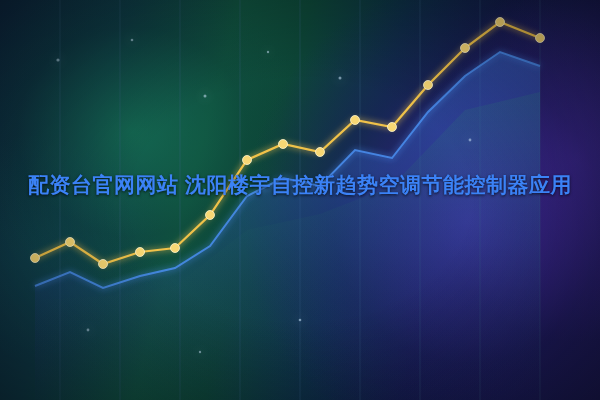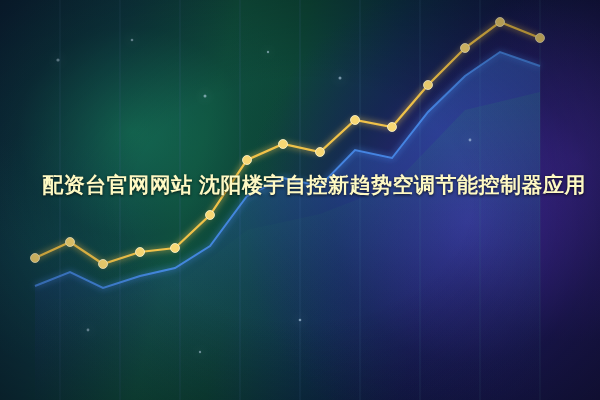--- a/index.html
+++ b/index.html
@@ -56,22 +56,22 @@
     position: absolute;
     inset: 0;
     width: 600px;
     height: 400px;
   }
   .overlay-title {
     position: absolute;
     left: 0;
     right: 0;
     top: 168px;
-    text-align: right;
-    color: #fef9c3;
+    text-align: center;
+    color: #3b82f6;
     font-size: 21px;
     line-height: 34px;
     font-weight: 700;
     letter-spacing: 0.5px;
     text-shadow: 0 1px 3px rgba(0,0,0,0.75);
     padding: 0 14px;
     box-sizing: border-box;
   }
 </style>
 </head>

